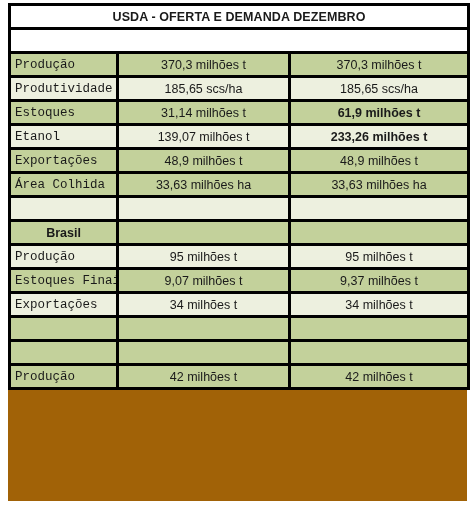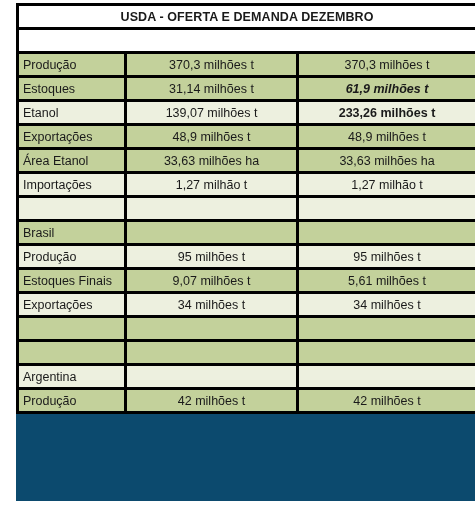--- a/index.html
+++ b/index.html
@@ -9,26 +9,26 @@
   }
   body {
     width: 475px;
     height: 505px;
     font-family: "Liberation Sans", sans-serif;
     overflow: hidden;
   }
 
   .sheet {
     position: absolute;
-    left: 16px;
+    left: 8px;
     top: 3px;
     width: 459px;
     height: 498px;
     box-sizing: border-box;
-    background: #0c4a6e;
+    background: #a16207;
   }
 
   table.grid {
     width: 459px;
     border-collapse: collapse;
     table-layout: fixed;
     background: #ffffff;
   }
 
   table.grid td {
@@ -75,32 +75,34 @@
     font-weight: bold;
     font-size: 13px;
     height: 23px;
   }
 
   
   td.lbl {
     text-align: left;
     padding-left: 3px;
     font-size: 12.5px;
+    font-family: Liberation Mono, monospace;
   }
   td.val {
     text-align: center;
     font-size: 12.5px;
   }
   td.sect {
-    font-weight: normal;
+    text-align: center;
+    font-weight: bold;
     font-size: 12.5px;
   }
   td.empty { }
 
-  .v-red  { color: #c00000; font-weight: bold; font-style: italic; }
+  .v-red  { color: #c00000; font-weight: bold; }
   .v-blue { color: #1f6fb0; font-weight: bold; }
 </style>
 </head>
 <body>
 
 <div class="sheet">
   <table class="grid">
     <colgroup>
       <col class="c-label">
       <col class="c-nov">
@@ -116,85 +118,80 @@
       <tr class="r-white">
         <td class="banner-blank" colspan="3"></td>
       </tr>
 
 
     <tr class="r-green">
           <td class="lbl">Produção</td>
           <td class="val">370,3 milhões t</td>
           <td class="val">370,3 milhões t</td>
         </tr>
+        <tr class="r-cream">
+          <td class="lbl">Produtividade</td>
+          <td class="val">185,65 scs/ha</td>
+          <td class="val">185,65 scs/ha</td>
+        </tr>
         <tr class="r-green">
           <td class="lbl">Estoques</td>
           <td class="val">31,14 milhões t</td>
           <td class="val v-red">61,9 milhões t</td>
         </tr>
         <tr class="r-cream">
           <td class="lbl">Etanol</td>
           <td class="val">139,07  milhões t</td>
           <td class="val v-blue">233,26 milhões t</td>
         </tr>
         <tr class="r-green">
           <td class="lbl">Exportações</td>
           <td class="val">48,9 milhões t</td>
           <td class="val">48,9 milhões t</td>
         </tr>
         <tr class="r-green">
-          <td class="lbl">Área Etanol</td>
+          <td class="lbl">Área Colhida</td>
           <td class="val">33,63 milhões ha</td>
           <td class="val">33,63 milhões ha</td>
-        </tr>
-        <tr class="r-cream">
-          <td class="lbl">Importações</td>
-          <td class="val">1,27 milhão t</td>
-          <td class="val">1,27 milhão t</td>
         </tr>
         <tr class="r-cream">
           <td class="empty">&nbsp;</td>
           <td class="empty">&nbsp;</td>
           <td class="empty">&nbsp;</td>
         </tr>
         <tr class="r-green">
           <td class="sect">Brasil</td>
           <td class="empty"></td>
           <td class="empty"></td>
         </tr>
         <tr class="r-cream">
           <td class="lbl">Produção</td>
           <td class="val">95 milhões t</td>
           <td class="val">95 milhões t</td>
         </tr>
         <tr class="r-green">
           <td class="lbl">Estoques Finais</td>
           <td class="val">9,07 milhões t</td>
-          <td class="val">5,61 milhões t</td>
+          <td class="val">9,37 milhões t</td>
         </tr>
         <tr class="r-cream">
           <td class="lbl">Exportações</td>
           <td class="val">34 milhões t</td>
           <td class="val">34 milhões t</td>
         </tr>
         <tr class="r-green">
           <td class="empty">&nbsp;</td>
           <td class="empty">&nbsp;</td>
           <td class="empty">&nbsp;</td>
         </tr>
         <tr class="r-green">
           <td class="empty">&nbsp;</td>
           <td class="empty">&nbsp;</td>
           <td class="empty">&nbsp;</td>
         </tr>
-        <tr class="r-cream">
-          <td class="sect">Argentina</td>
-          <td class="empty"></td>
-          <td class="empty"></td>
-        </tr>
         <tr class="r-green">
           <td class="lbl">Produção</td>
           <td class="val">42 milhões t</td>
           <td class="val">42 milhões t</td>
         </tr>
       </tbody>
   </table>
 </div>
 
 </body></html>

